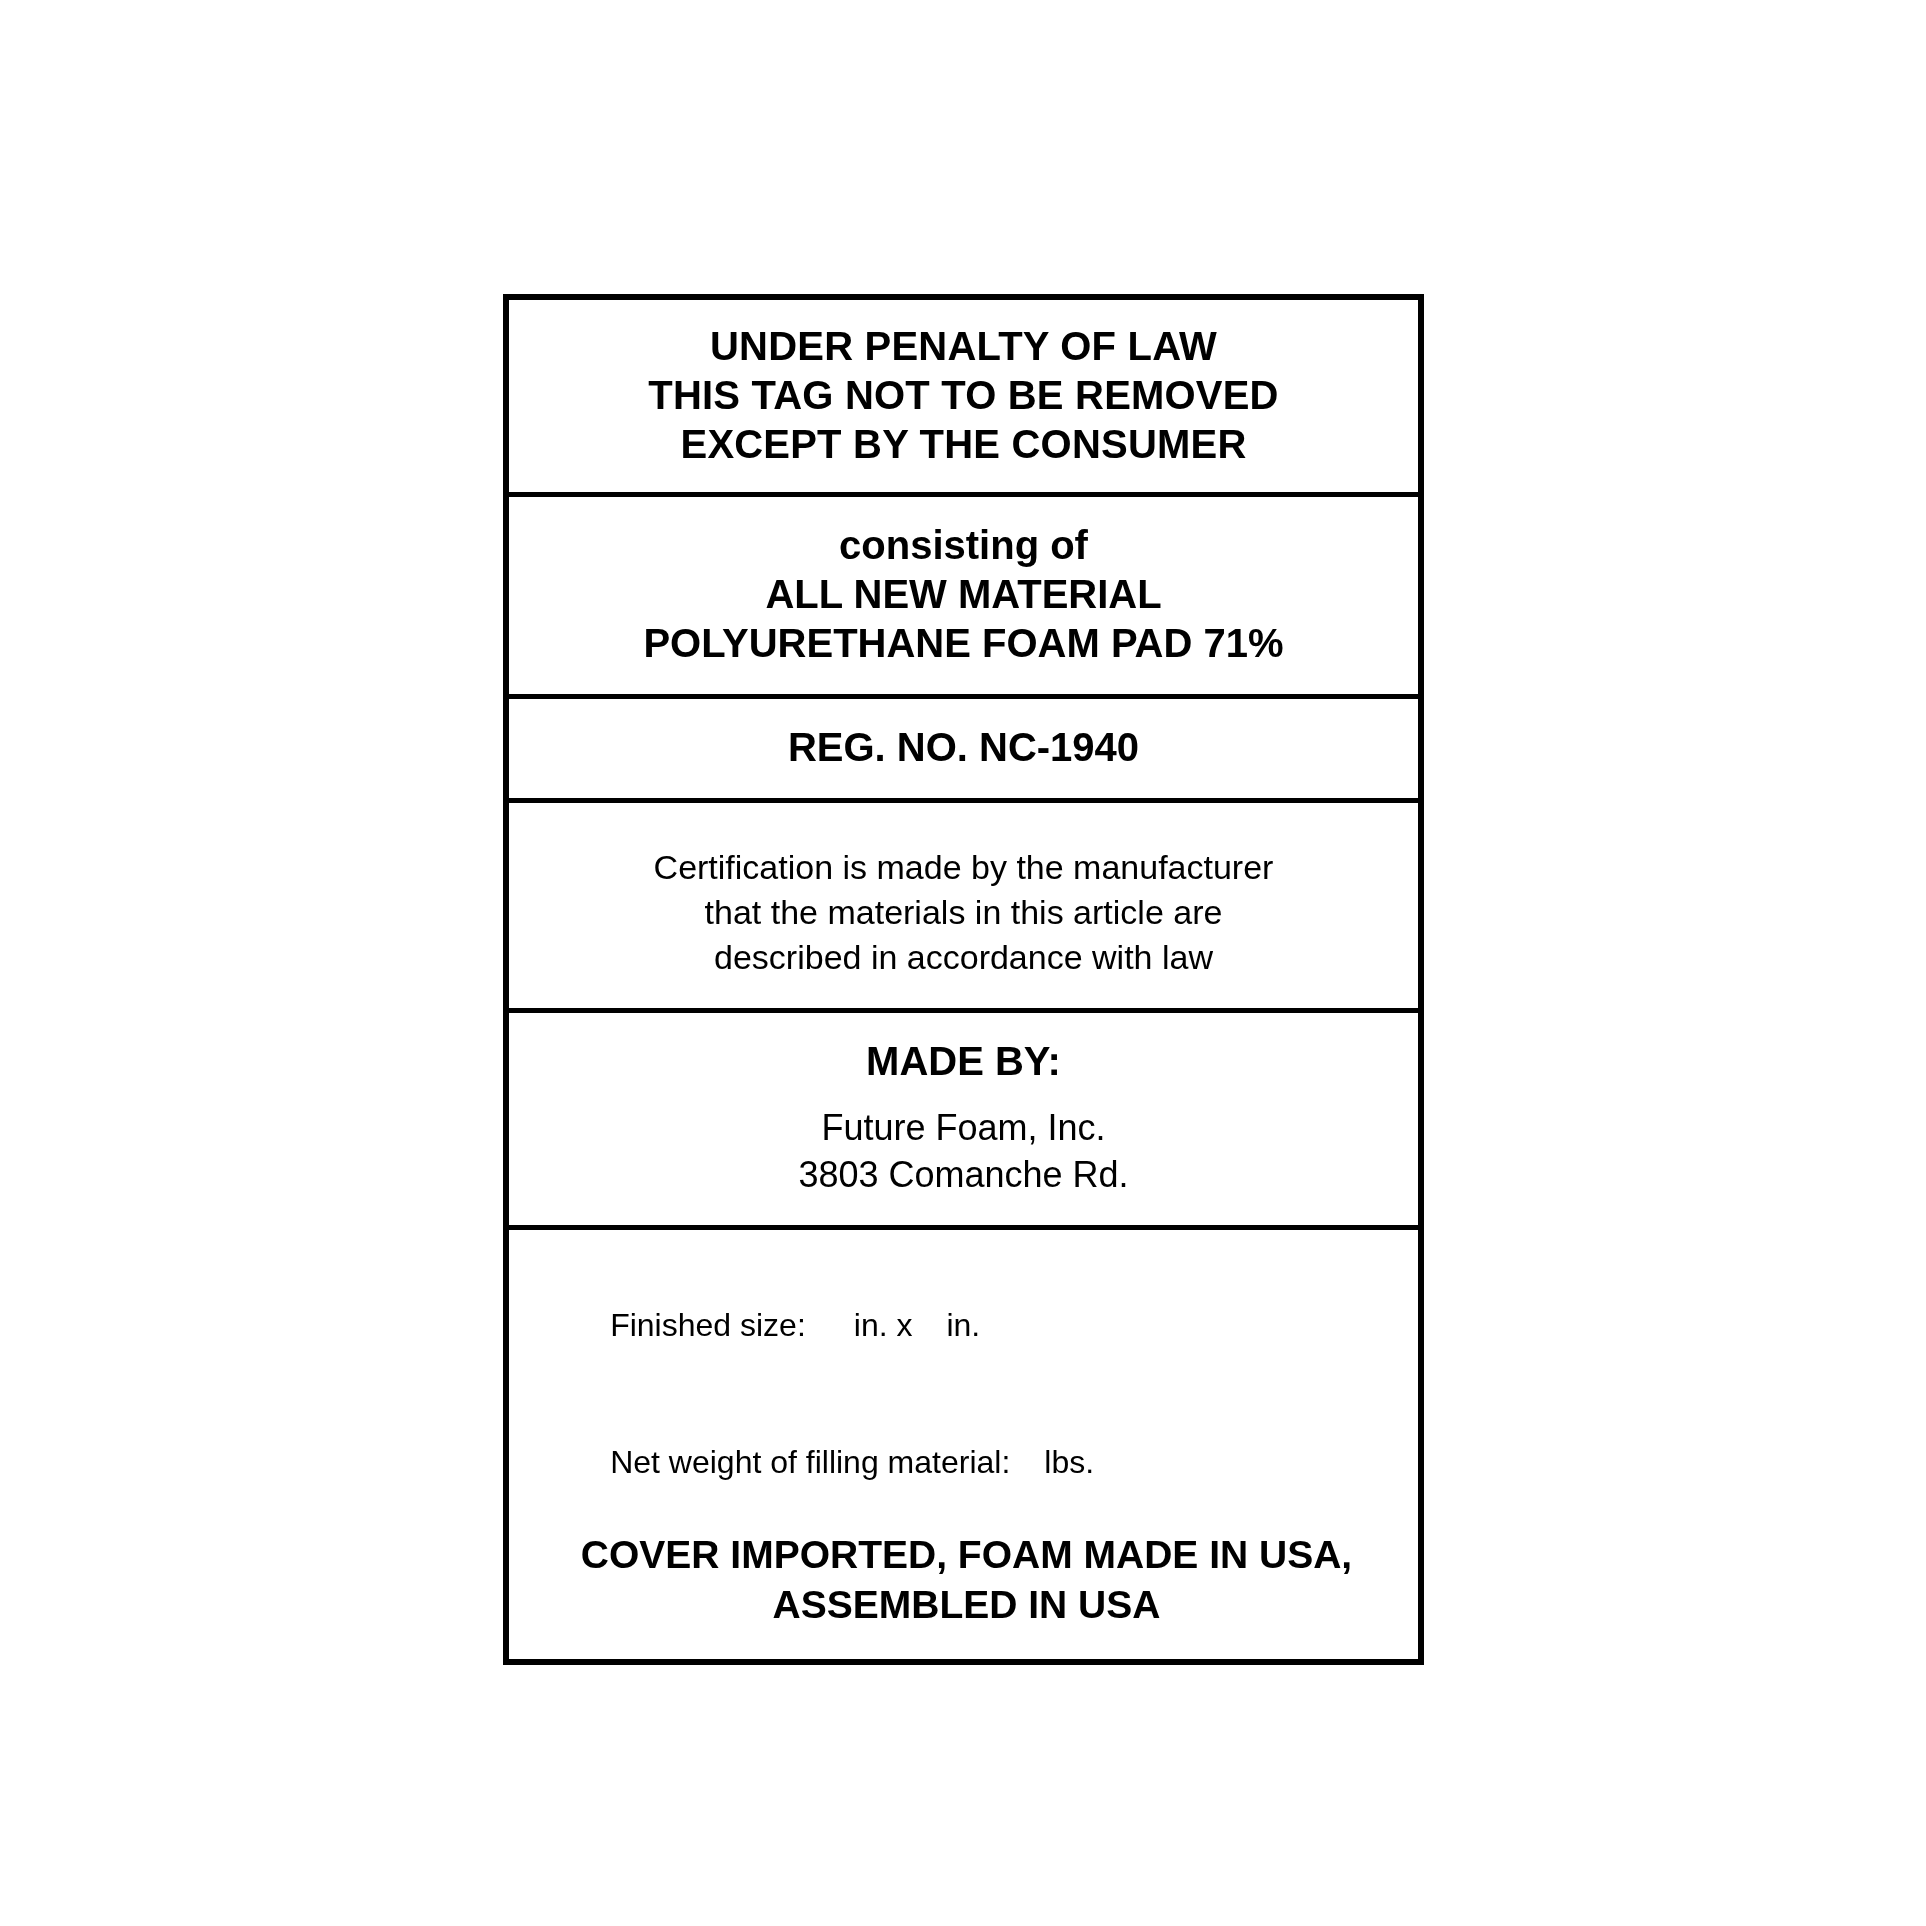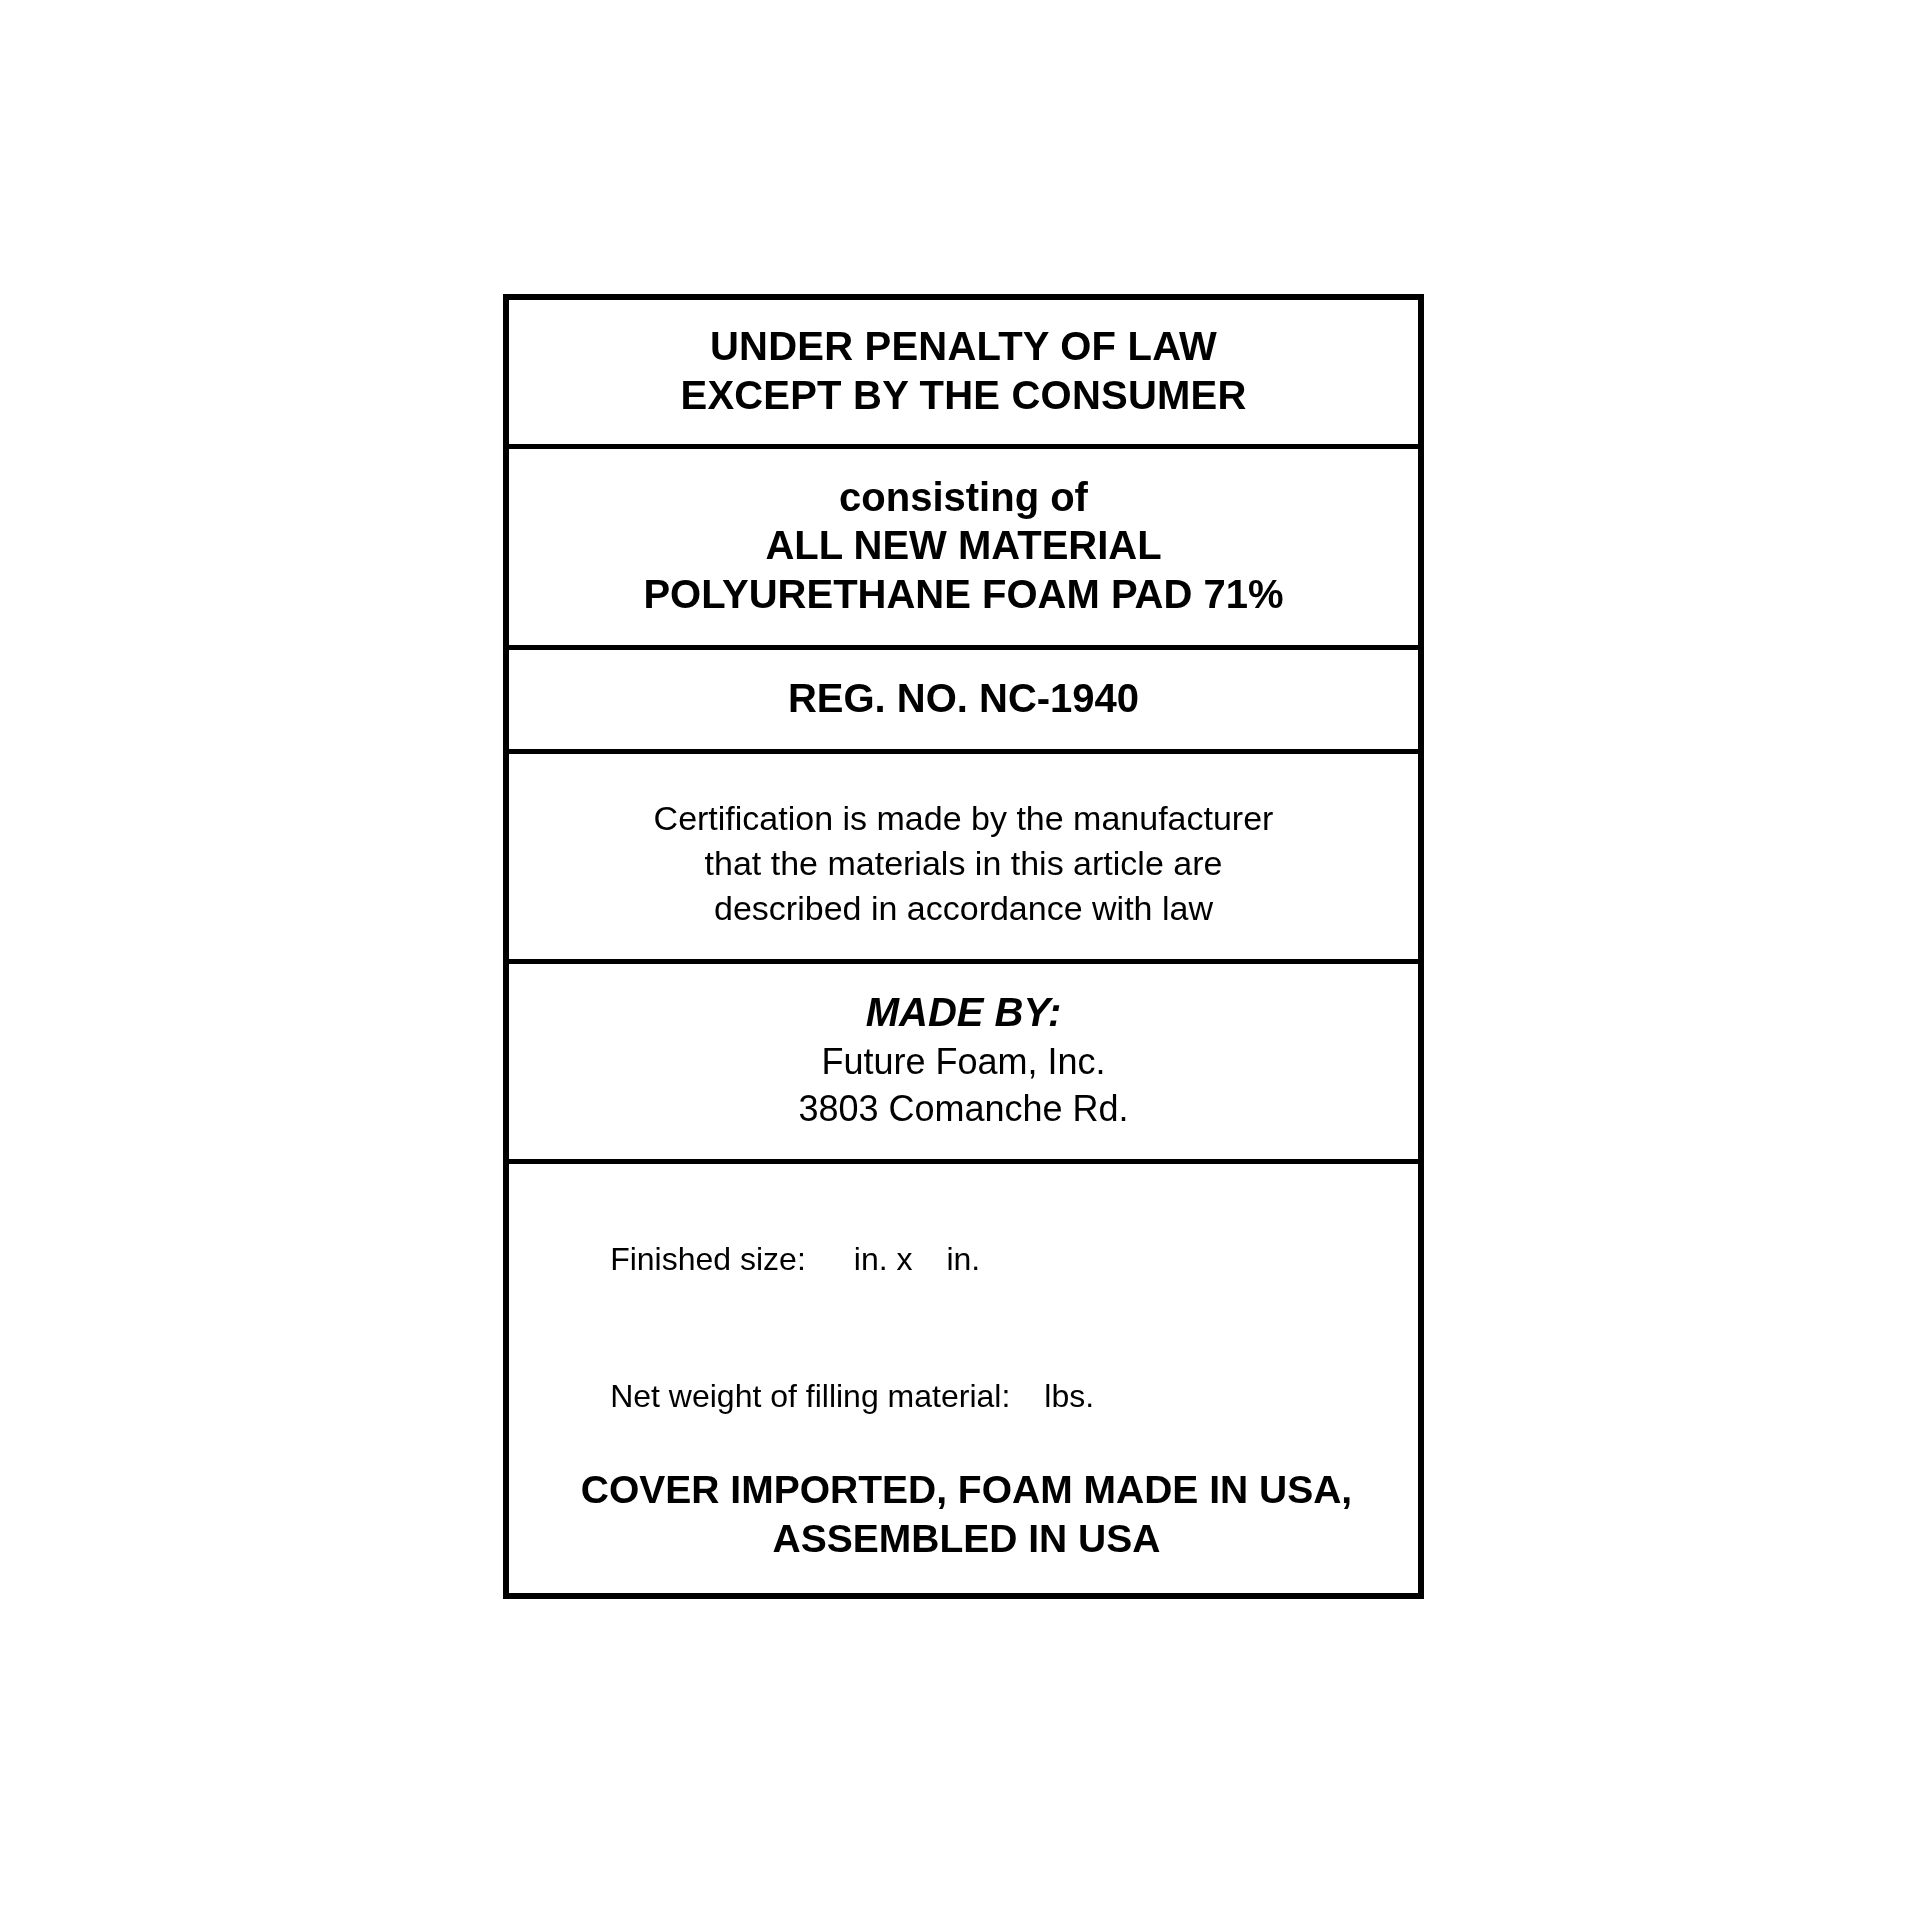--- a/index.html
+++ b/index.html
@@ -81,22 +81,21 @@
   }
   .s-madeby {
     padding-top: 22px;
     padding-bottom: 26px;
   }
   .s-madeby .heading {
     font-size: 40px;
     font-weight: bold;
     display: block;
     line-height: 1.3;
-    margin-bottom: 1px;
-    font-style: italic;
+    margin-bottom: 18px;
   }
   .s-madeby .line {
     font-size: 36px;
     font-weight: normal;
     line-height: 1.3;
   }
   .s-fields {
     text-align: left;
     padding: 28px 24px 30px 30px;
   }
@@ -125,20 +124,21 @@
 </style>
 </head>
 <body>
 
 <div class="page">
 
   <div class="law-tag">
 
     <div class="tag-section s-penalty">
       <span class="line">UNDER PENALTY OF LAW</span>
+      <span class="line">THIS TAG NOT TO BE REMOVED</span>
       <span class="line">EXCEPT BY THE CONSUMER</span>
     </div>
 
     <div class="tag-section s-material">
       <span class="line">consisting of</span>
       <span class="line">ALL NEW MATERIAL</span>
       <span class="line">POLYURETHANE FOAM PAD 71%</span>
     </div>
 
     <div class="tag-section s-reg">

